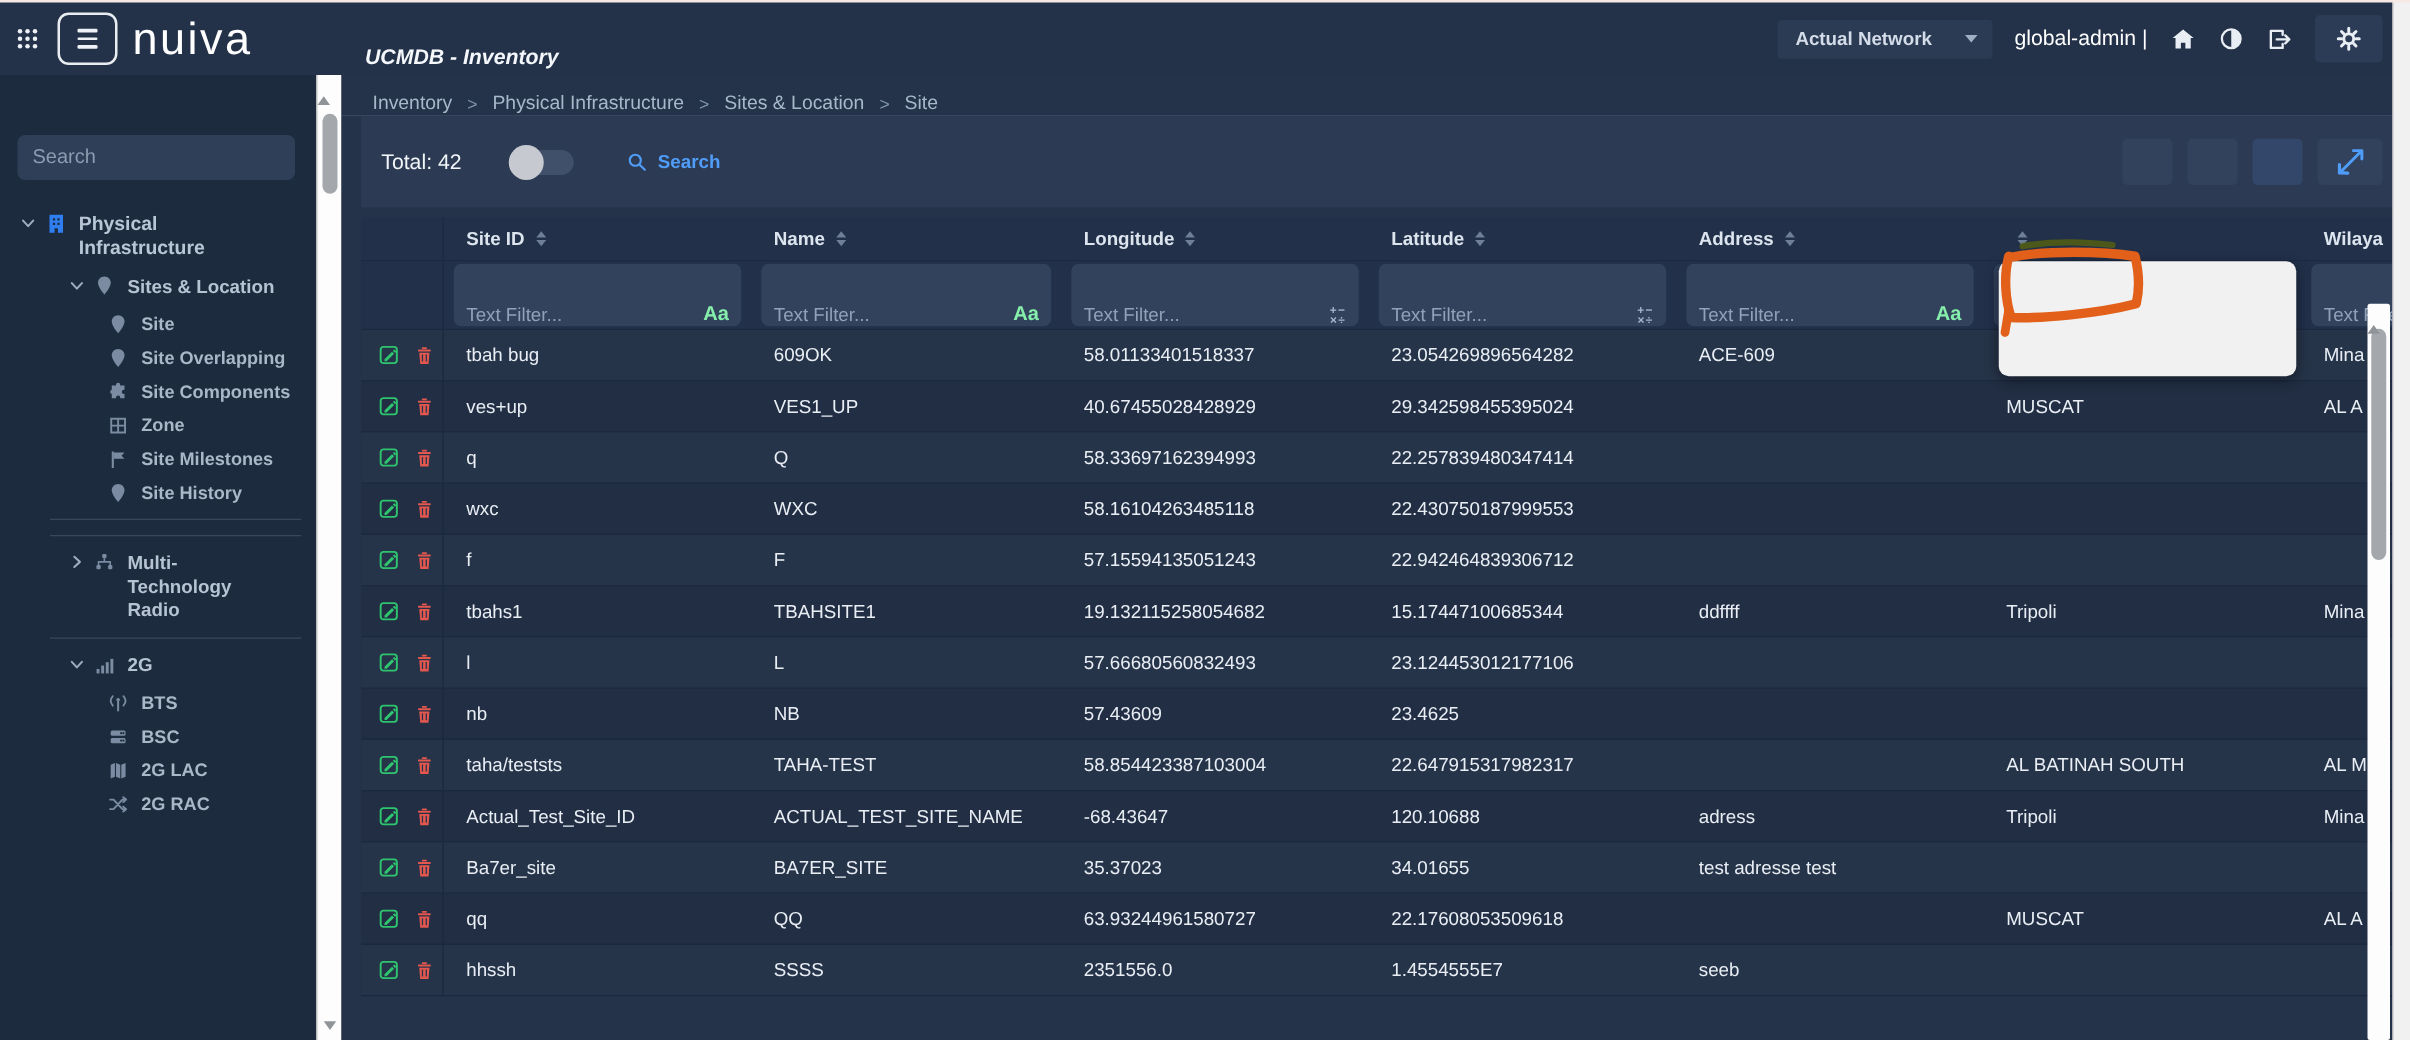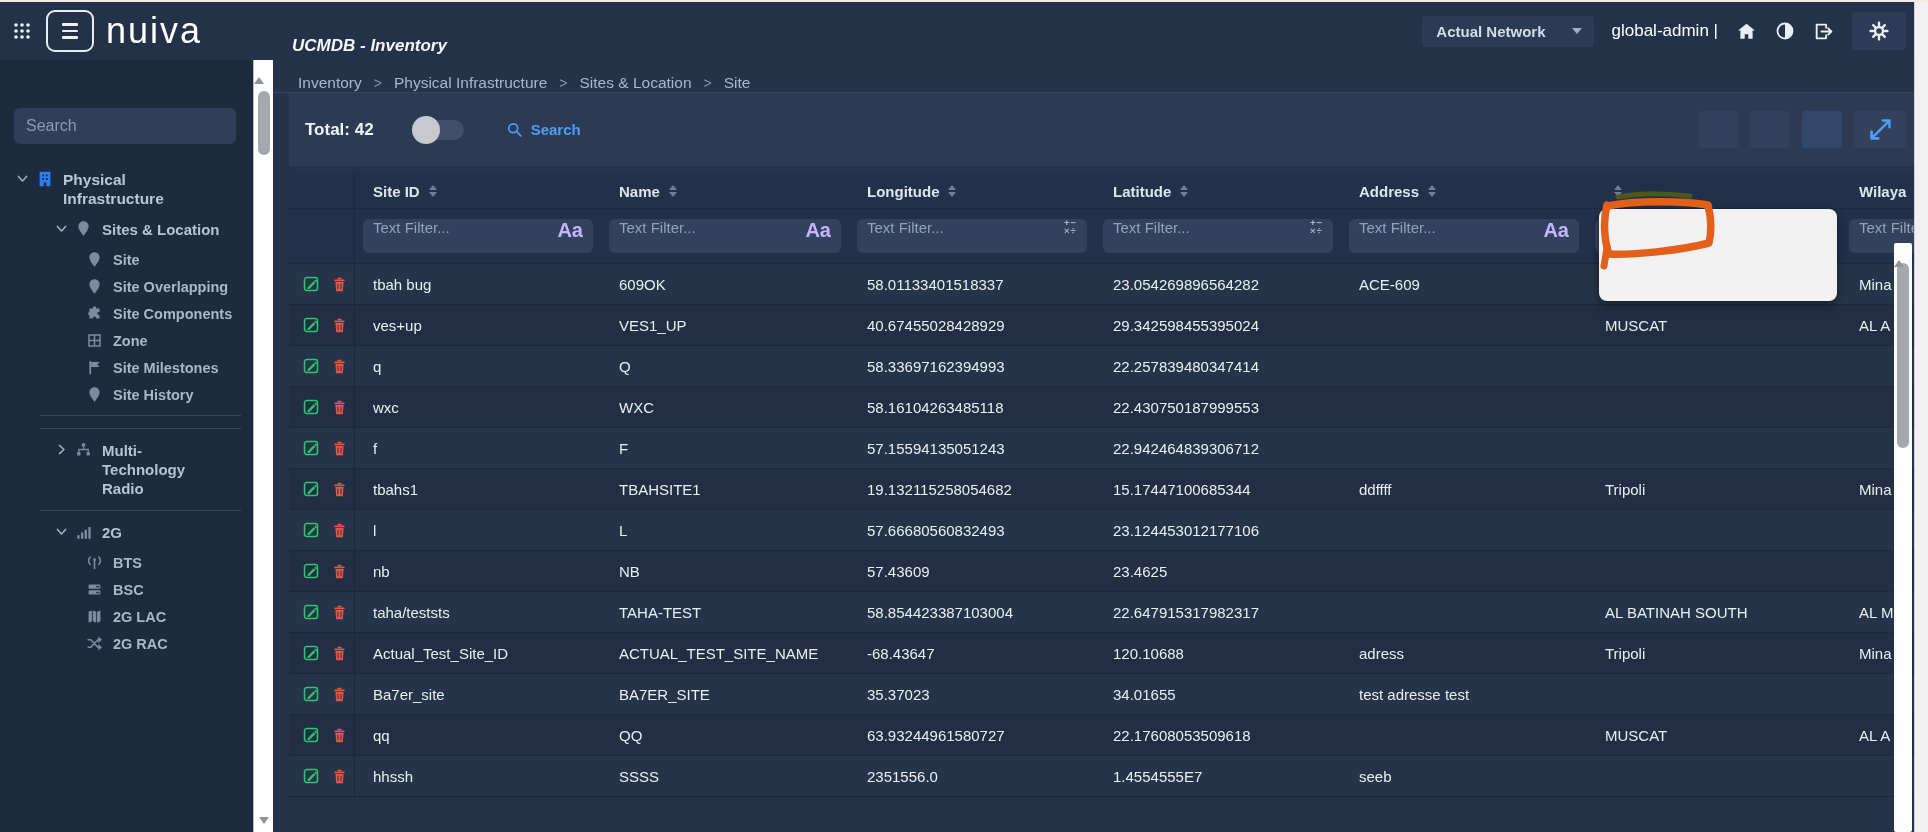--- a/index.html
+++ b/index.html
@@ -51,43 +51,43 @@
   .breadcrumb{padding:14px 0 0 25px;display:flex;align-items:center;color:#a7b8ca;font-size:15.5px}
   .crumb{color:#a7b8ca;text-decoration:none;cursor:pointer}
   .crumb-sep{margin:0 12px;color:#8196ab;font-size:14px}
   .crumb-sep:empty{display:none}
   .tabs{margin:14px 0 0 42px}
   .tab{color:#4f9df8;font-weight:700;font-size:15.5px;display:inline-block;cursor:pointer}
   .tab-underline{width:54px;height:4px;border-radius:2px;background:#3b82f6;margin-top:7px}
   .tabs-line{height:1px;background:#35465e;margin-top:0}
 
   .toolbar{margin-left:16px;height:73px;background:#2c3b53;display:flex;align-items:center;padding:0 8px 0 16px}
-  .total{color:#f2f6fa;font-weight:700;font-size:17px}
+  .total{color:#f2f6fa;font-weight:400;font-size:17px}
   .toggle{position:relative;width:52px;height:22px;margin-left:38px;cursor:pointer}
   .toggle .track{position:absolute;left:10px;top:1px;width:42px;height:20px;border-radius:10px;background:#41506a}
   .toggle .knob{position:absolute;left:0;top:-3px;width:28px;height:28px;border-radius:50%;background:#c6cad0}
   .tsearch{margin-left:42px;display:flex;align-items:center;gap:8px;color:#4f9df8;font-weight:700;cursor:pointer}
   .btn-group{margin-left:auto;display:flex;align-items:center;gap:12px}
   .tbtn{border:none;border-radius:4px;background:#32425c;color:#4f9df8;font-weight:700;font-size:15px;font-family:inherit;height:37px;padding:0 20px;cursor:pointer}
   .tbtn.btn-import{background:#33476b}
   .expand-btn{width:52px;height:37px;background:#32425c;border-radius:4px;display:flex;align-items:center;justify-content:center;cursor:pointer}
 
   .table{margin:8px 0 0 16px;width:1625px;overflow:hidden;background:#22304a}
   .thead,.tfilters,.trow{display:flex;width:2032px}
   .thead{height:35px;align-items:center;border-bottom:1px solid #1c2940}
   .tfilters{height:55px;align-items:center;border-bottom:1px solid #1c2940;background:#22304a}
   .hcell{display:flex;align-items:center;padding-left:18px;color:#dce4ee;font-weight:700;flex:none;cursor:pointer}
   .sort{display:inline-flex;flex-direction:column;gap:2px;margin-left:9px}
   .tri-up{width:0;height:0;border-left:4.5px solid transparent;border-right:4.5px solid transparent;border-bottom:5px solid #6e7f96;display:block}
   .tri-down{width:0;height:0;border-left:4.5px solid transparent;border-right:4.5px solid transparent;border-top:5px solid #6e7f96;display:block}
   .fcell{flex:none;padding:0 8px}
-  .filter-box{display:flex;align-items:flex-start;height:34px;background:#32425d;border-radius:6px;padding:0 10px}
+  .filter-box{display:flex;align-items:flex-end;height:50px;background:#32425d;border-radius:6px;padding:0 10px}
   .filter-input{flex:1;min-width:0;background:transparent;border:none;color:#cfd9e6;font-size:15px;font-family:inherit}
   .filter-input::placeholder{color:#90a2b8}
-  .sfx-aa{color:#c4b5fd;font-weight:700;font-size:20px;margin-left:14px}
+  .sfx-aa{color:#86efac;font-weight:700;font-size:16px;margin-left:14px}
   .sfx-math{color:#a7b7cc;font-weight:700;font-size:9.5px;line-height:8px;letter-spacing:1px;white-space:pre-line;text-align:center;margin-left:6px}
   .sfx-aa:empty,.sfx-math:empty{display:none}
 
   .trow{height:41px;border-bottom:1px solid #1b2840;align-items:center}
   .trow:nth-child(odd){background:#263449}
   .trow:nth-child(even){background:#212e43}
   .cell{flex:none;padding-left:18px;color:#e9eef5;white-space:nowrap;overflow:hidden}
   .c-actions{width:66px;display:flex;align-items:center;gap:11px;padding-left:13px;align-self:stretch;border-right:1px solid #1b2840}
   .c-id{width:246px}.c-name{width:248px}.c-lon{width:246px}.c-lat{width:246px}.c-addr{width:246px}.c-city{width:254px}.c-wil{width:180px}
   .act{display:flex;cursor:pointer}

